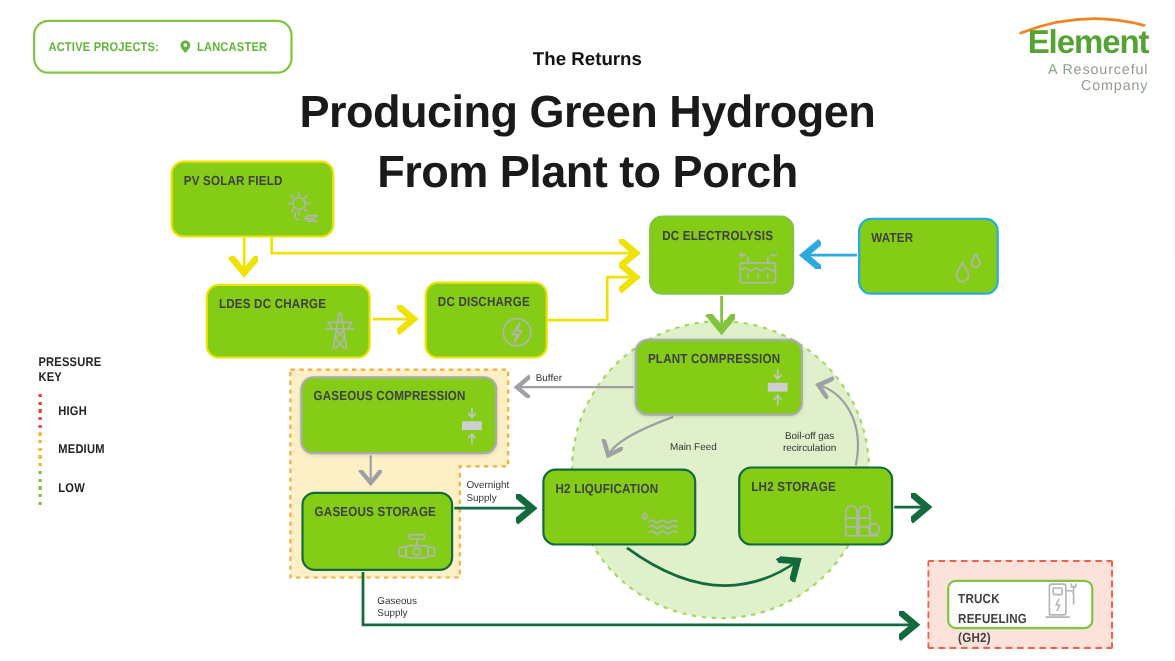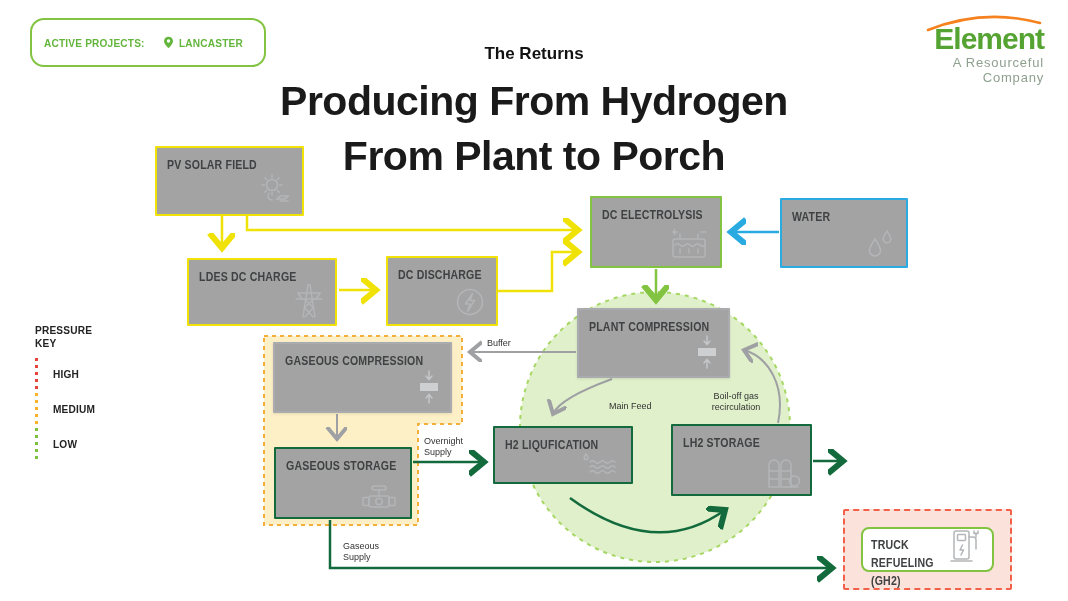--- a/index.html
+++ b/index.html
@@ -36,39 +36,39 @@
   .kd-high{background:repeating-linear-gradient(180deg,#E8433A 0 3px,transparent 3px 7px);}
   .kd-med{background:repeating-linear-gradient(180deg,#F7B32B 0 3px,transparent 3px 7px);}
   .kd-low{background:repeating-linear-gradient(180deg,#7DC142 0 3px,transparent 3px 7px);}
   .klabel{font-size:11.5px;font-weight:bold;color:#232323;}
 
   
   .cond{display:inline-block;transform:scaleX(.88);transform-origin:0 50%;white-space:nowrap;
         font-weight:bold;letter-spacing:.2px;}
 
   
-  .node{position:absolute;z-index:2;background:#a3a3a3;border:2px solid #ccc;border-radius:1px;
+  .node{position:absolute;z-index:2;background:#84cc16;border:2px solid #ccc;border-radius:12px;
         box-sizing:border-box;padding:7px 10px;}
   .node .nlabel{font-size:12px;color:var(--ink);line-height:13px;}
   .node .icon{position:absolute;right:9px;bottom:5px;}
   .b-yellow{border-color:var(--yellow);}
   .b-lgreen{border-color:var(--lgreen);}
   .b-dgreen{border-color:var(--dgreen);}
   .b-blue{border-color:var(--blue);}
   .b-gray{border-color:#A9ABAE;box-shadow:0 1px 3px rgba(0,0,0,.10);text-align:center;}
 
   .n-pv{left:155px;top:146px;width:149px;height:70px;}
   .n-ldes{left:187px;top:258px;width:150px;height:68px;}
   .n-disch{left:386px;top:256px;width:112px;height:70px;}
   .n-elec{left:590px;top:196px;width:132px;height:72px;}
   .n-water{left:780px;top:198px;width:128px;height:70px;}
   .n-plant{left:577px;top:308px;width:153px;height:70px;}
   .n-gcomp{left:273px;top:342px;width:179px;height:71px;}
   .n-gstor{left:274px;top:447px;width:138px;height:72px;}
-  .n-h2liq{left:493px;top:426px;width:140px;height:58px;}
+  .n-h2liq{left:493px;top:426px;width:140px;height:70px;}
   .n-lh2{left:671px;top:424px;width:141px;height:72px;}
   .n-ttl{left:852px;top:427px;width:156px;height:68px;}
 
   .tref-outer{position:absolute;left:843px;top:509px;width:169px;height:81px;z-index:2;
               box-sizing:border-box;border:2px dashed var(--reddash);background:var(--pink);
               padding:16px;border-radius:2px;}
   .tref-inner{position:relative;width:100%;height:100%;box-sizing:border-box;background:#fff;
               border:2px solid var(--lgreen);border-radius:8px;padding:6px 8px;}
   .tref-inner .nlabel{font-size:12px;color:var(--ink);line-height:13px;}
   .tref-inner .icon{position:absolute;right:9px;bottom:5px;}
@@ -154,21 +154,21 @@
   <div class="logo">
     <svg class="arc" width="122" height="18" viewBox="0 0 122 18">
       <path d="M6,16 Q62,-6 118,9" fill="none" stroke="#F5821F" stroke-width="2.6" stroke-linecap="round"></path>
     </svg>
     <div class="word">Element</div>
     <div class="tag">A Resourceful Company</div>
   </div>
 
   <div class="kicker">The Returns</div>
   <div class="title">
-    <div>Producing From Hydrogen</div>
+    <div>Producing Green Hydrogen</div>
     <div>From Plant to Porch</div>
   </div>
 
   <div class="pkey">
     <div class="ktitle">
       <span class="cond">PRESSURE</span><br>
       <span class="cond">KEY</span>
     </div>
     <div class="kitem">
       <div class="kdots kd-high"></div>

